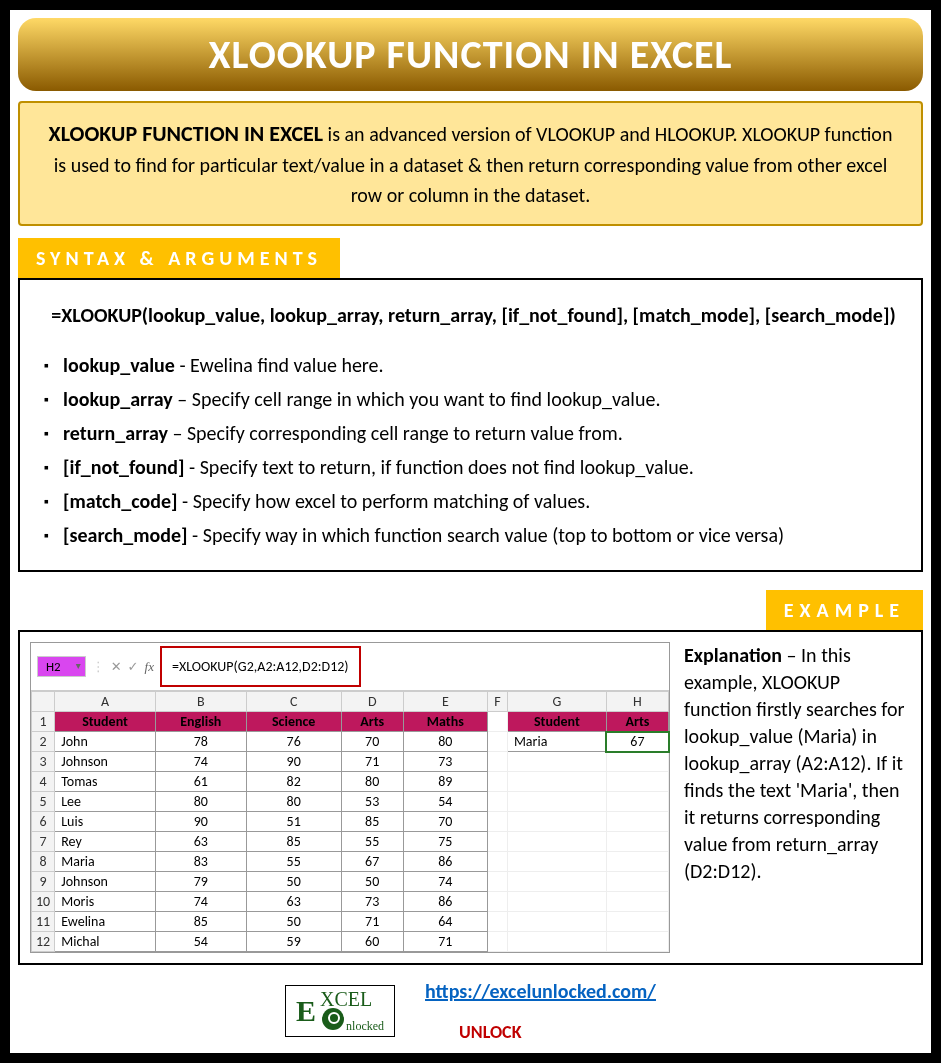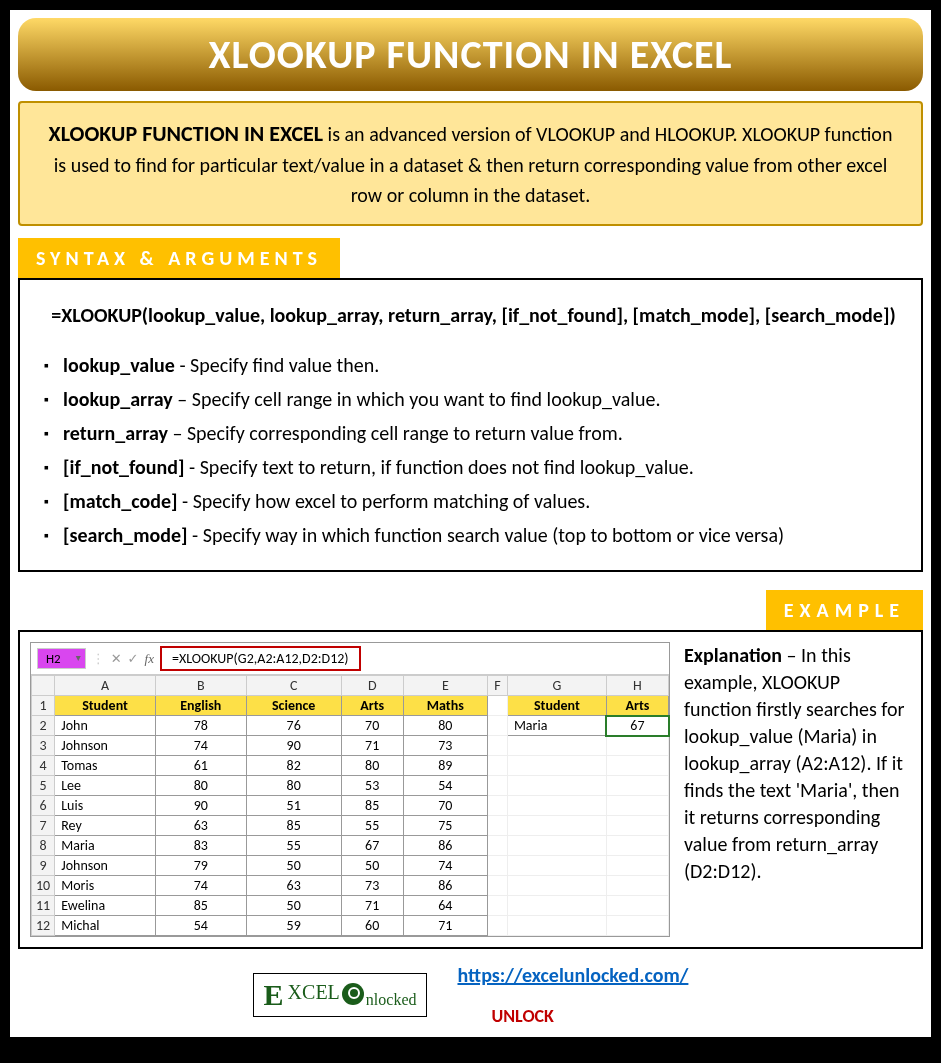--- a/index.html
+++ b/index.html
@@ -111,21 +111,21 @@
     content: "▾";
     position: absolute;
     right: 4px;
     font-size: 10px;
     color: #666;
   }
   .fb-sep { color: #ccc; }
   .fx { font-style: italic; color: #666; font-family: serif; }
   .formula-input {
     border: 2px solid #c00000;
-    padding: 2px 10px;
+    padding: 10px 10px;
     font-size: 14px;
   }
   table.sheet {
     border-collapse: collapse;
     width: 100%;
     font-size: 14px;
   }
   table.sheet th.colhdr, table.sheet td.rowhdr {
     background: #f3f3f3;
     border: 1px solid #ccc;
@@ -140,21 +140,21 @@
     width: 22px;
   }
   table.sheet td {
     border: 1px solid #999;
     padding: 1px 6px;
     text-align: center;
     background: #fff;
   }
   table.sheet td.left { text-align: left; }
   table.sheet td.hdr {
-    background: #fde047;
+    background: #be185d;
     font-weight: bold;
     text-align: center;
   }
   table.sheet td.noborder {
     border-left: none; border-right: none; border-top: none; border-bottom: none;
     border: 1px solid #eee;
   }
   table.sheet td.selcell {
     outline: 2px solid #2a7d2a;
     outline-offset: -1px;
@@ -193,21 +193,21 @@
   }
   .logo .key-circle::after {
     content: "";
     position: absolute;
     width: 8px; height: 8px;
     border: 2px solid #fff;
     border-radius: 50%;
     top: 4px; left: 6px;
   }
   .logo .sub {
-    display: flex; line-height: 0.9;
+    display: flex; flex-direction: column; line-height: 0.9;
   }
   .footer-links .url {
     color: #0563c1;
     text-decoration: underline;
     font-size: 20px;
     font-weight: bold;
   }
   .footer-links .unlock {
     color: #c00000;
     font-weight: bold;
@@ -228,21 +228,21 @@
 
   <div class="intro-box">
     <span class="lead">XLOOKUP FUNCTION IN EXCEL</span><span> is an advanced version of VLOOKUP and HLOOKUP. XLOOKUP function is used to find for particular text/value in a dataset &amp; then return corresponding value from other excel row or column in the dataset.</span>
   </div>
 
   <div class="section-tab">SYNTAX &amp; ARGUMENTS</div>
 
   <div class="syntax-box">
     <div class="syntax-line">=XLOOKUP(lookup_value, lookup_array, return_array, [if_not_found], [match_mode], [search_mode])</div>
     <ul class="arg-list">
-      <li><b>lookup_value</b><span> - Specify find value then.</span></li>
+      <li><b>lookup_value</b><span> - Ewelina find value here.</span></li>
       <li><b>lookup_array</b><span> – Specify cell range in which you want to find lookup_value.</span></li>
       <li><b>return_array</b><span> – Specify corresponding cell range to return value from.</span></li>
       <li><b>[if_not_found]</b><span> - Specify text to return, if function does not find lookup_value.</span></li>
       <li><b>[match_code]</b><span> - Specify how excel to perform matching of values.</span></li>
       <li><b>[search_mode]</b><span> - Specify way in which function search value (top to bottom or vice versa)</span></li>
     </ul>
   </div>
 
   <div class="clearfix">
     <div class="section-tab right">EXAMPLE</div>
@@ -409,21 +409,21 @@
     <div class="explain">
       <b>Explanation</b><span> – In this example, XLOOKUP function firstly searches for lookup_value (Maria) in lookup_array (A2:A12). If it finds the text 'Maria', then it returns corresponding value from return_array (D2:D12).</span>
     </div>
   </div>
 
   <div class="footer">
     <div class="logo">
       <span class="e-big">E</span>
       <span class="sub">
         <span style="font-size:20px;">XCEL</span>
-        <span style="font-size:16px;"><span class="key-circle"></span><span>nlocked</span></span>
+        <span style="font-size:12px;"><span class="key-circle"></span><span>nlocked</span></span>
       </span>
     </div>
     <div class="footer-links">
       <div><a class="url">https://excelunlocked.com/</a></div>
       <div class="unlock">UNLOCK</div>
     </div>
   </div>
 
 </div>
 

